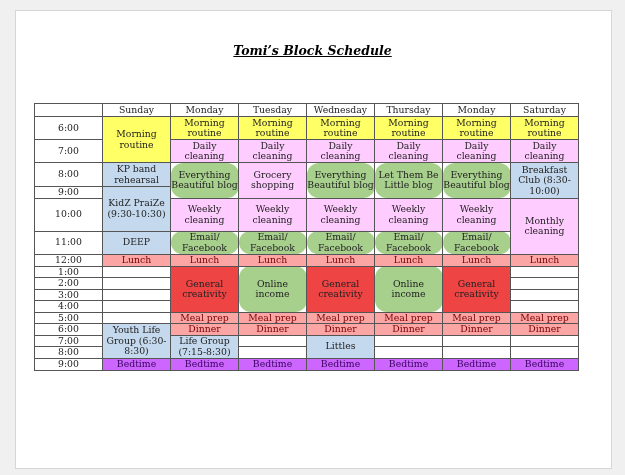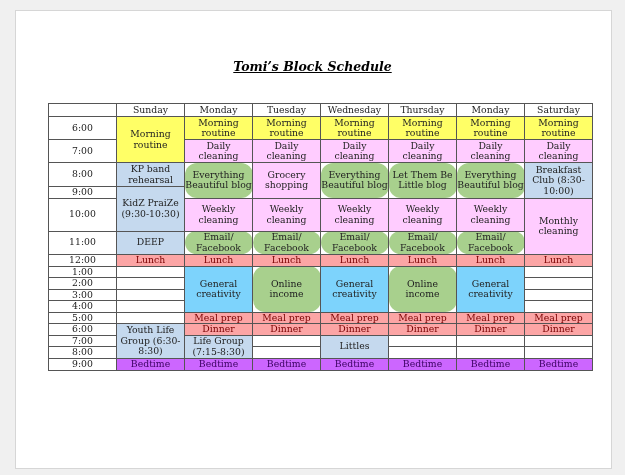--- a/index.html
+++ b/index.html
@@ -5,39 +5,39 @@
   html, body { margin:0; padding:0; }
   body {
     width:625px; height:475px; background:#f0f0f0; position:relative; overflow:hidden;
     font-family:"DejaVu Serif", "Liberation Serif", serif;
   }
   .page {
     position:absolute; left:15px; top:10px; width:597px; height:459px;
     background:#ffffff; border:1px solid #d6d6d6; box-sizing:border-box;
   }
   .title {
-    position:absolute; left:0; width:625px; top:59px; text-align:center;
+    position:absolute; left:0; width:625px; top:43px; text-align:center;
     font-family:"DejaVu Serif", serif; font-weight:bold; font-style:italic;
     font-size:12.5px; text-decoration:underline; color:#000;
   }
   table.sched {
-    position:absolute; left:48px; top:103px; border-collapse:collapse; table-layout:fixed;
+    position:absolute; left:34px; top:103px; border-collapse:collapse; table-layout:fixed;
     width:544px;
   }
   table.sched td {
     border:1px solid #555; padding:0; text-align:center; vertical-align:middle;
     font-family:"DejaVu Serif", serif; font-size:9.3px; line-height:10.5px; color:#222;
     overflow:hidden; white-space:normal;
   }
   .c-white { background:#ffffff; }
   .c-yellow { background:#ffff66; }
   .c-pink { background:#ffccff; }
   .c-blue { background:#c5d9ee; }
   .c-green { background:#a8d08d;border-radius:12px; }
-  .c-orange { background:#7dd3fc;margin-left:48px; }
+  .c-orange { background:#ef4444;margin-left:48px; }
   .c-red { background:#fca5a5; color:#7a0000 !important; }
   .c-purple { background:#cc66ff; color:#3a0060 !important;margin-left:25px; }
   .time { color:#222; font-size:9.3px; }
 </style>
 </head>
 <body>
 
 <div class="page"></div>
 <div class="title">Tomi’s Block Schedule</div>
 

